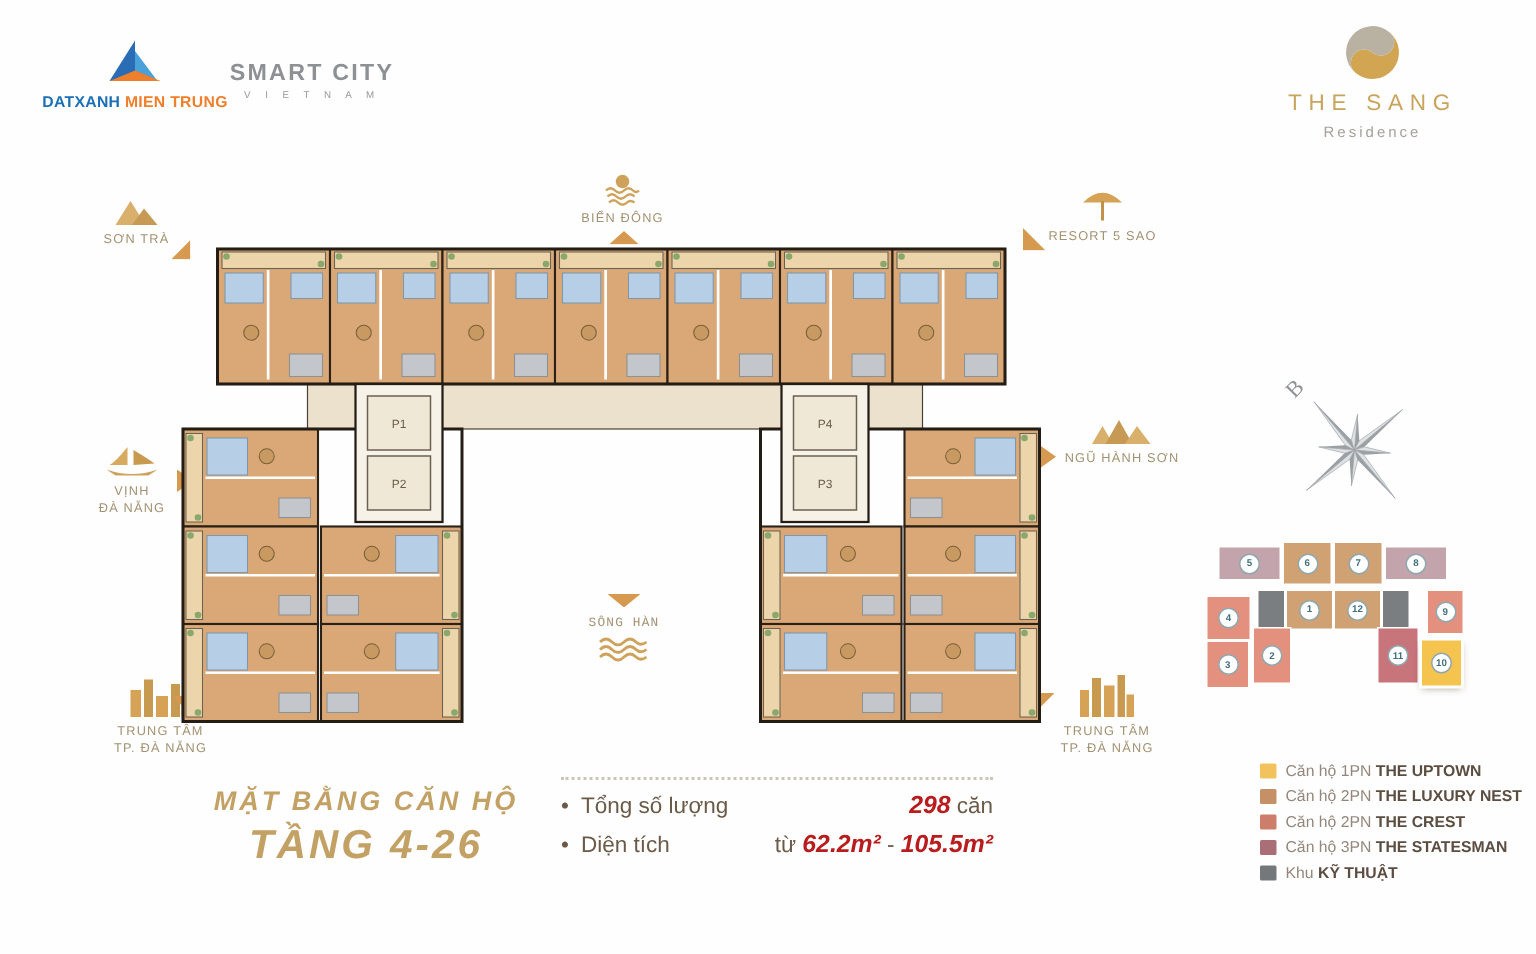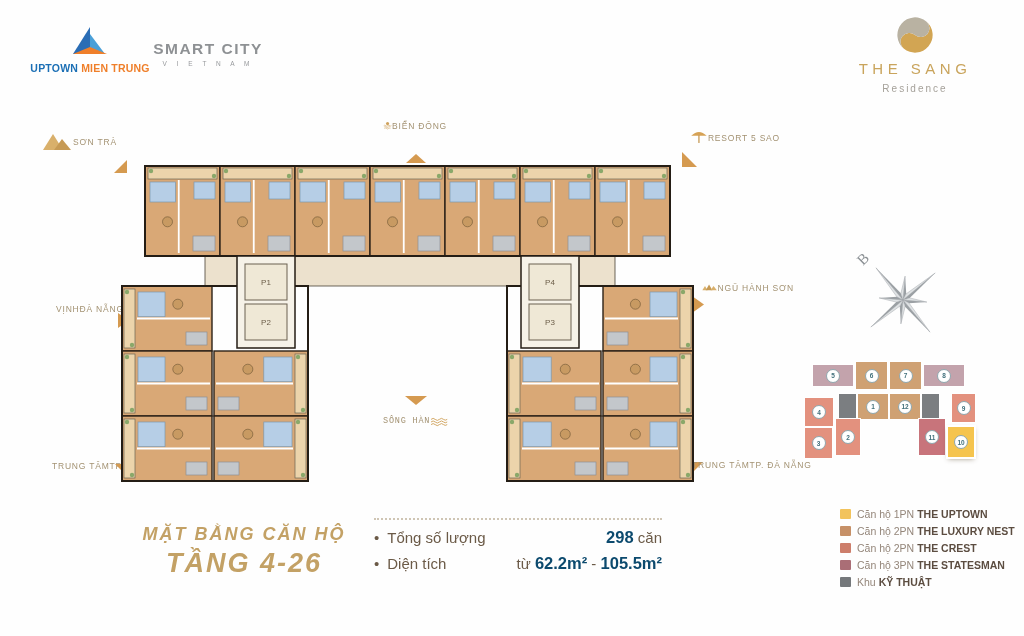--- a/index.html
+++ b/index.html
@@ -10,21 +10,21 @@
   #dx-logo{left:34px;top:26px;width:112px;}
   #dx-text{font-size:10.5px;font-weight:bold;letter-spacing:.2px;margin-top:2px;white-space:nowrap;}
   #dx-text .b{color:#1b6fb5;} #dx-text .o{color:#ef7f2a;}
   #sc-logo{left:156px;top:40px;width:104px;}
   #sc-line1{font-size:15.5px;font-weight:bold;color:#8e9194;letter-spacing:1.5px;white-space:nowrap;}
   #sc-line2{font-size:6.5px;color:#97999c;letter-spacing:4px;margin-top:2px;white-space:nowrap;}
   #ts-logo{left:845px;top:14px;width:140px;justify-content:center;}
   #ts-brand{font-size:15px;color:#c9a45c;letter-spacing:4.5px;margin-top:4px;white-space:nowrap;}
   #ts-sub{font-size:10px;color:#a5a19a;letter-spacing:2px;margin-top:6px;}
   
-  .lm{position:absolute;display:flex;align-items:center;
+  .lm{position:absolute;display:flex;flex-direction:column;align-items:center;
       color:#a39272;font-size:8.5px;letter-spacing:.8px;text-align:center;line-height:1.25;white-space:nowrap;}
   .lm svg{margin-bottom:2px;}
   .arr{position:absolute;background:#d59a50;}
   .arr.se{clip-path:polygon(100% 0,100% 100%,0 100%);}
   .arr.sw{clip-path:polygon(0 0,100% 100%,0 100%);}
   .arr.n {clip-path:polygon(50% 0,100% 100%,0 100%);}
   .arr.s {clip-path:polygon(0 0,100% 0,50% 100%);}
   .arr.e {clip-path:polygon(0 0,100% 50%,0 100%);}
   .arr.ne{clip-path:polygon(0 0,100% 0,100% 100%);}
   .arr.nw{clip-path:polygon(0 0,100% 0,0 100%);}
@@ -39,40 +39,40 @@
   .kp-num{width:12px;height:12px;border-radius:50%;background:#fff;border:1px solid #8fa7ae;
           color:#41707c;font-size:6.5px;font-weight:bold;display:flex;align-items:center;justify-content:center;}
   
   #title-block{position:absolute;left:118px;top:524px;width:252px;text-align:center;color:#c3a165;font-style:italic;}
   #title-line1{font-size:18px;letter-spacing:2px;font-weight:bold;}
   #title-line2{font-size:27px;letter-spacing:2px;font-weight:bold;margin-top:3px;}
   #stats{position:absolute;left:374px;top:518px;width:288px;border-top:2px dotted #cfc5b4;padding-top:8px;}
   .stat-row{display:flex;align-items:baseline;font-size:15px;color:#6b5a47;margin-bottom:7px;}
   .stat-bullet{color:#6b5a47;font-size:15px;margin-right:8px;}
   .stat-label{flex:1;}
-  .stat-value b{color:#0c4a6e;font-size:16.5px;}
+  .stat-value b{color:#b91c1c;font-size:16.5px;font-style:italic;}
   
   #legend{position:absolute;left:812px;top:508px;width:208px;}
   .lg-row{display:flex;align-items:center;margin-bottom:5px;font-size:10.5px;color:#94867a;white-space:nowrap;padding-left:28px;}
   .lg-swatch{width:11px;height:10px;border-radius:1px;margin-right:6px;flex:none;}
   .lg-row b{color:#5c4d41;margin-left:3px;}
 </style>
 </head>
 <body>
 
 <div id="stage">
 
   <div class="hdr-block" id="dx-logo">
     <svg width="54" height="34" viewBox="0 0 54 34">
       <polygon points="27,1 10,28 27,28" fill="#2a6db5"></polygon>
       <polygon points="27,8 27,28 42,28" fill="#4aa0d8"></polygon>
       <polygon points="10,28 44,28 27,21" fill="#ef7f2a"></polygon>
     </svg>
     <div id="dx-text">
-      <span class="b">UPTOWN</span>
+      <span class="b">DATXANH</span>
       <span class="o">MIEN TRUNG</span>
     </div>
   </div>
 
   <div class="hdr-block" id="sc-logo">
     <div id="sc-line1">SMART CITY</div>
     <div id="sc-line2">V I E T N A M</div>
   </div>
 
   <div class="hdr-block" id="ts-logo">

